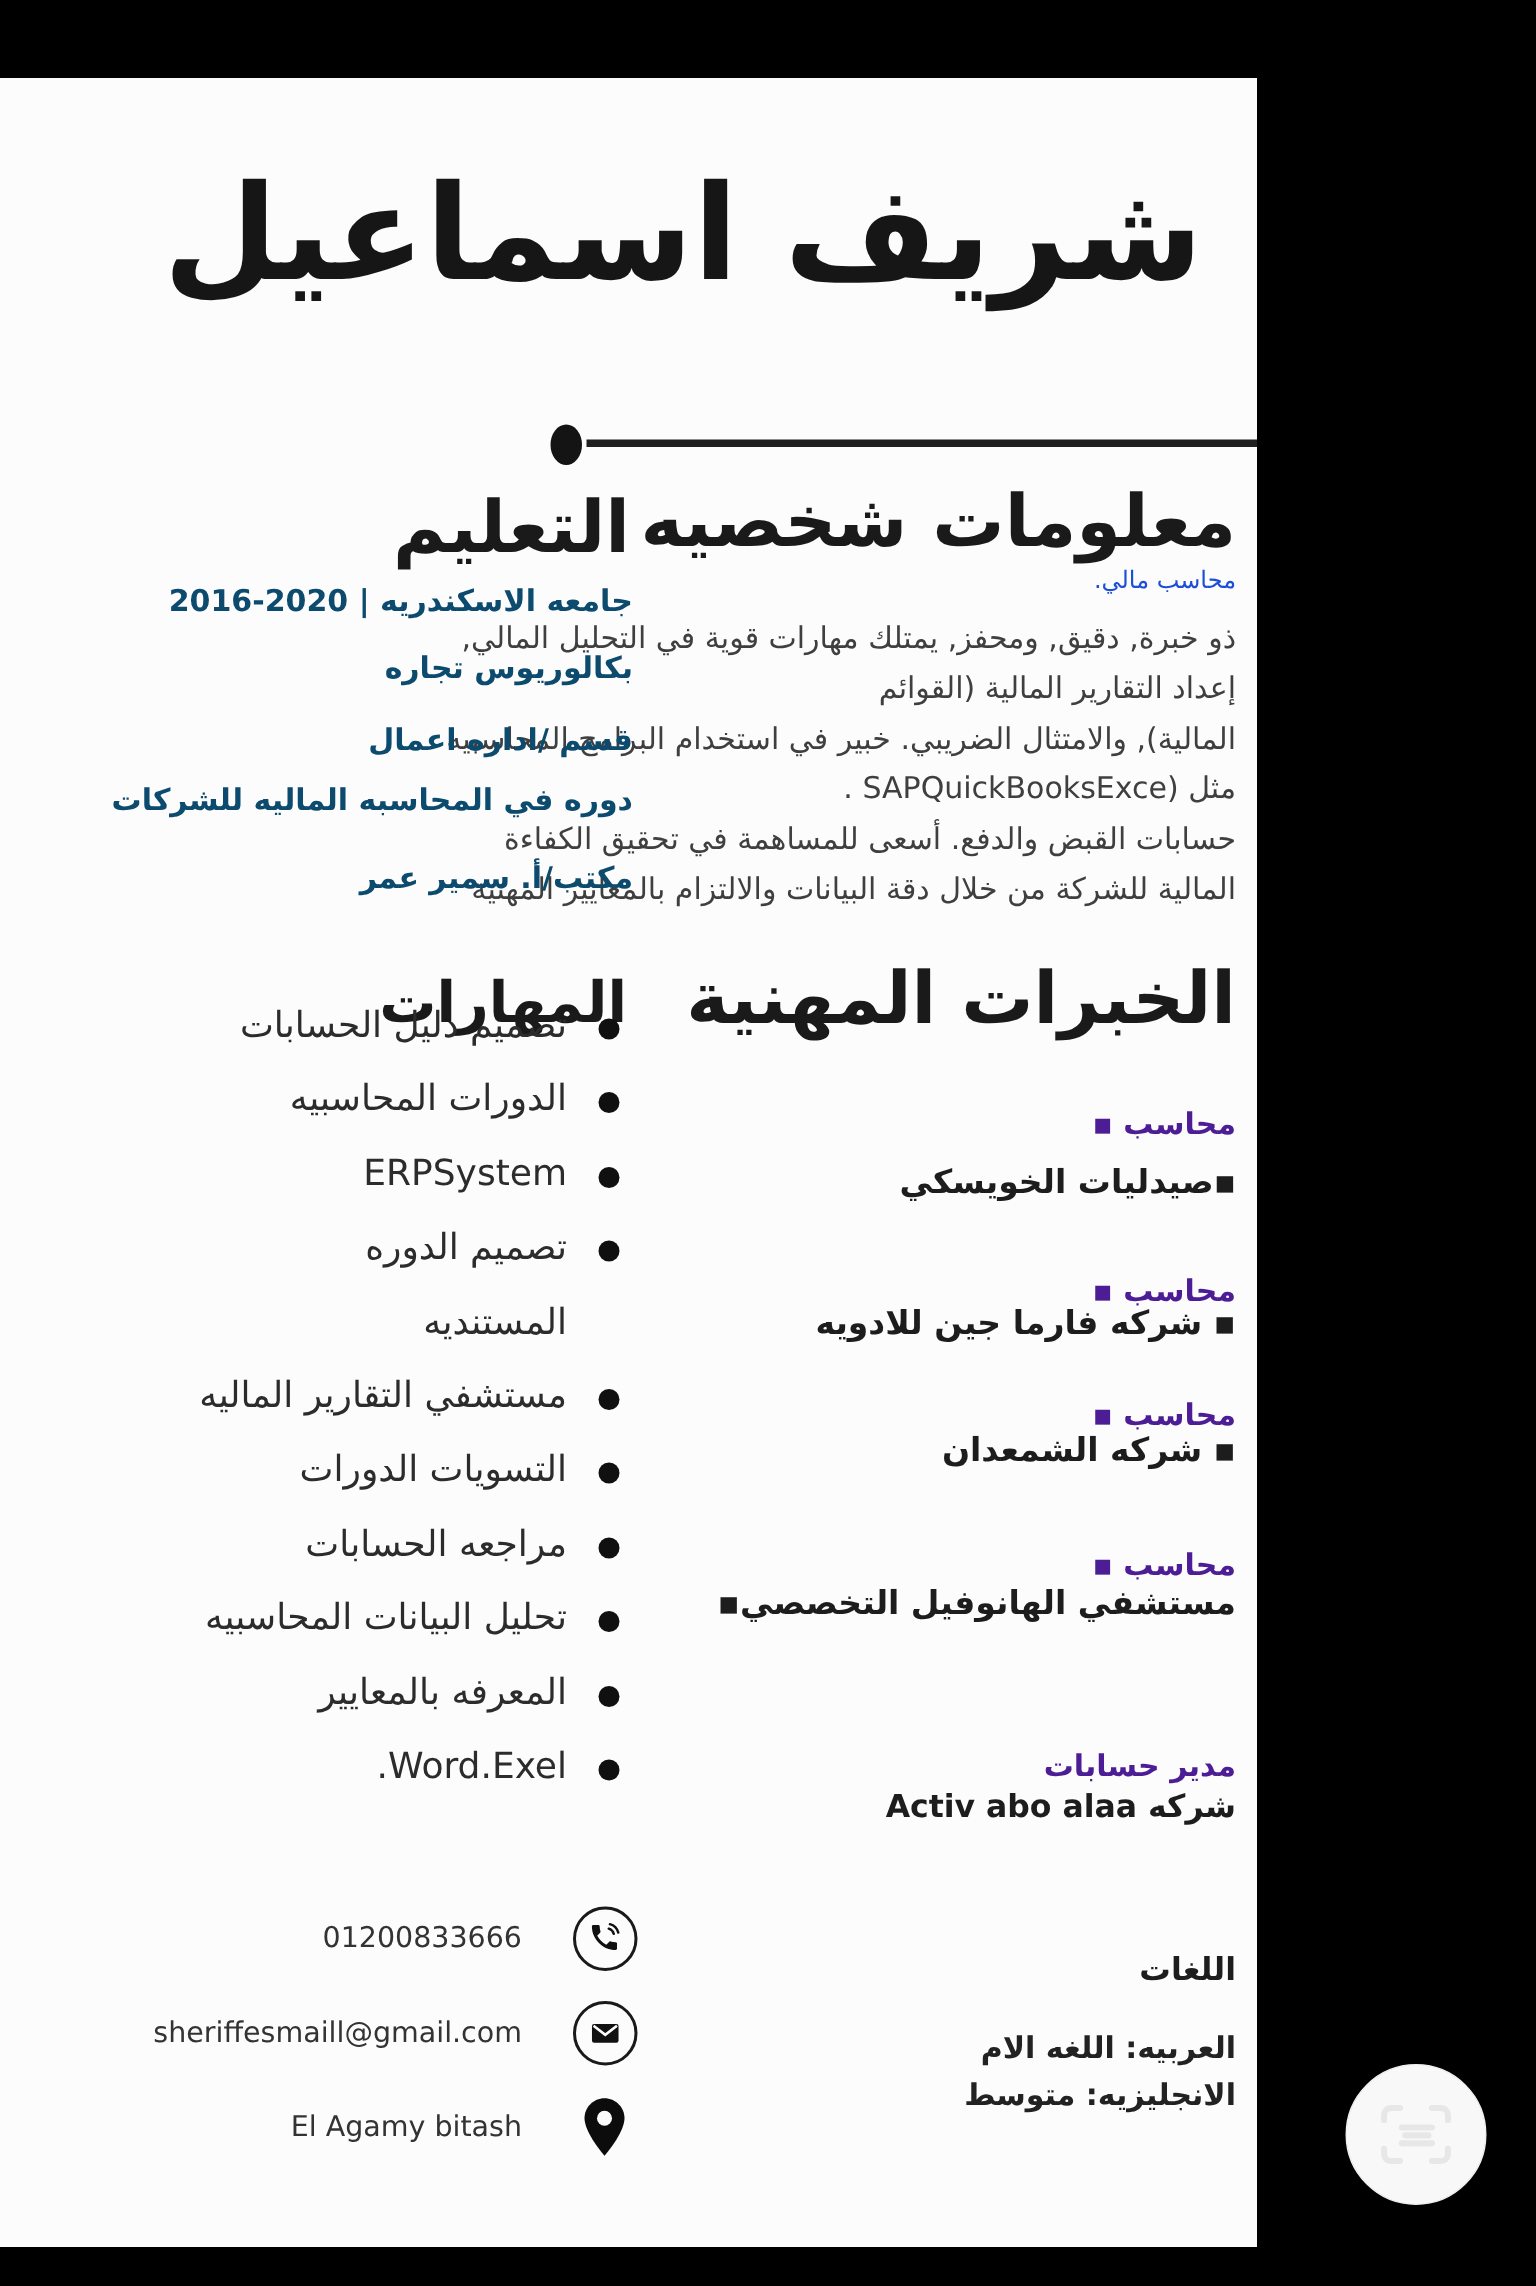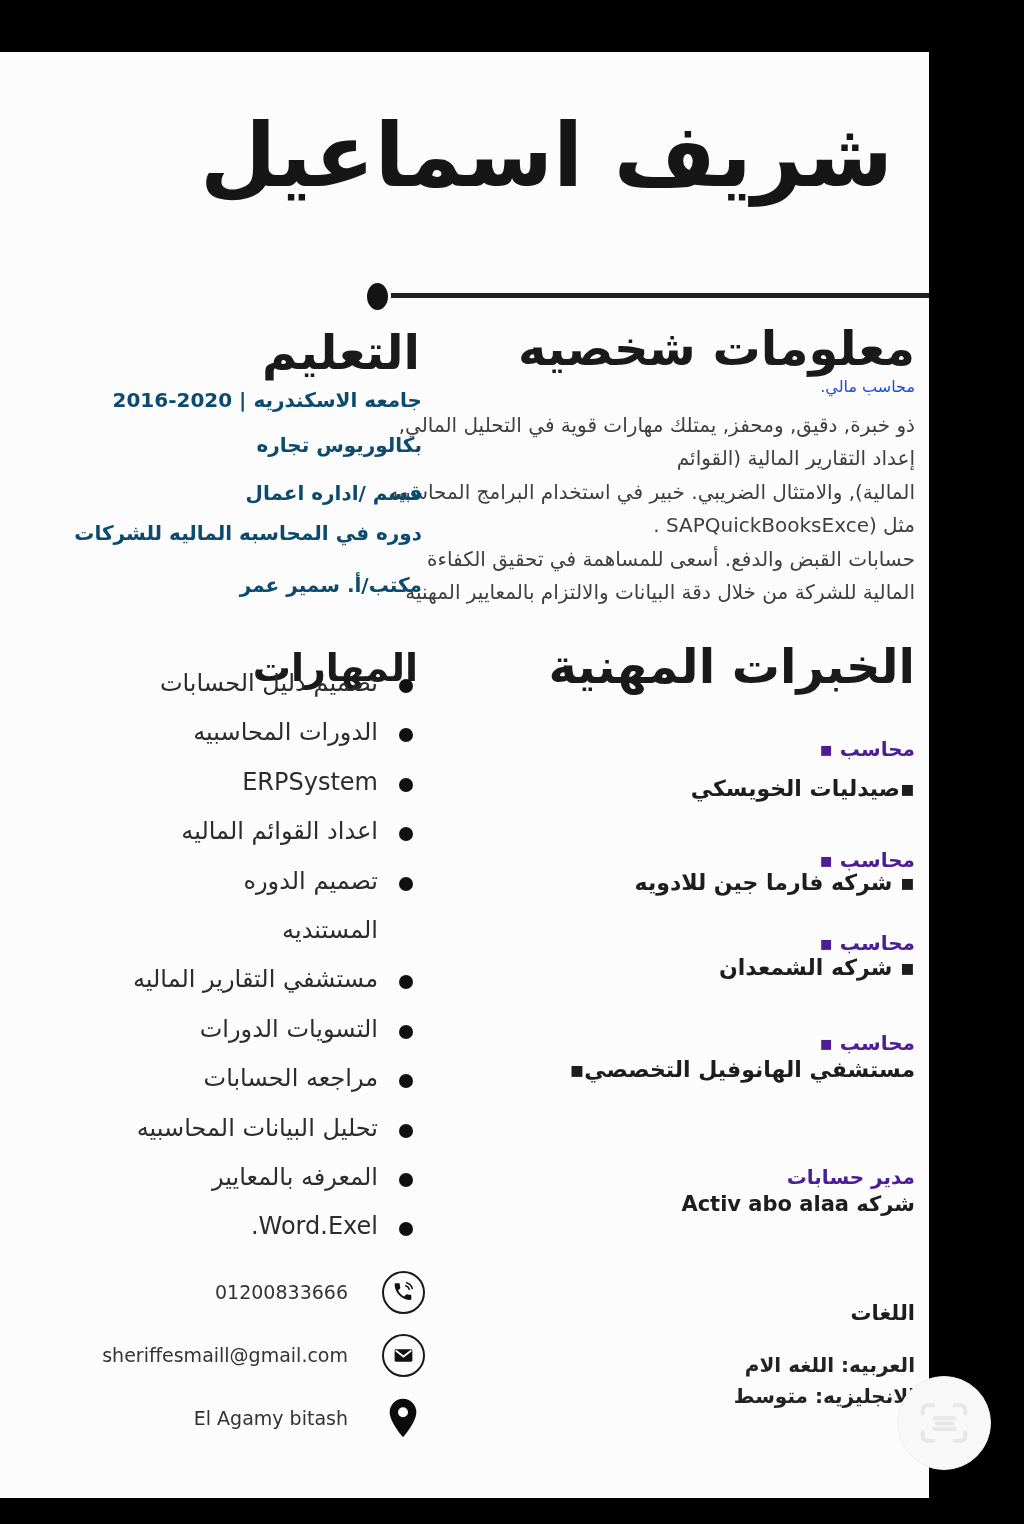--- a/index.html
+++ b/index.html
@@ -1,19 +1,19 @@
 <!DOCTYPE html>
 <html lang="ar"><head>
 <meta charset="utf-8">
 <style>
   html,body{margin:0;padding:0;}
   body{width:1024px;height:1524px;background:#000;position:relative;
        font-family:"DejaVu Sans","Liberation Sans",sans-serif;}
   .frame{position:absolute;inset:0;background:#000;overflow:hidden;}
-  .page{position:absolute;left:0;top:52px;width:929px;height:1446px;background:#fcfcfc;}
+  .page{position:absolute;left:0;top:52px;width:838px;height:1446px;background:#fcfcfc;}
 
   
   .name{position:absolute;top:56px;right:36px;font-size:88px;font-weight:700;color:#161616;
         direction:rtl;line-height:1.1;white-space:nowrap;letter-spacing:-1px;}
   .divider-dot{position:absolute;left:367px;top:231px;width:21px;height:27px;border-radius:50%;background:#141414;}
   .divider-line{position:absolute;left:391px;top:241px;right:0;height:5px;background:#1f1f1f;}
 
   
   .sec{position:absolute;right:0;margin:0;font-size:48px;font-weight:700;color:#1a1a1a;
        direction:rtl;white-space:nowrap;line-height:1.2;}
@@ -116,24 +116,20 @@
         <li>
             <span class="dot"></span>
             <span class="s-text">الدورات المحاسبيه</span>
           </li>
         <li>
             <span class="dot"></span>
             <span class="s-text">ERPSystem</span>
           </li>
         <li>
             <span class="dot"></span>
-            <span class="s-text">اعداد القوائم الماليه</span>
-          </li>
-        <li>
-            <span class="dot"></span>
             <span class="s-text">تصميم الدوره</span>
           </li>
         <li class="no-dot">
             <span class="s-text">المستنديه</span>
           </li>
         <li>
             <span class="dot"></span>
             <span class="s-text">مستشفي التقارير الماليه</span>
           </li>
         <li>

